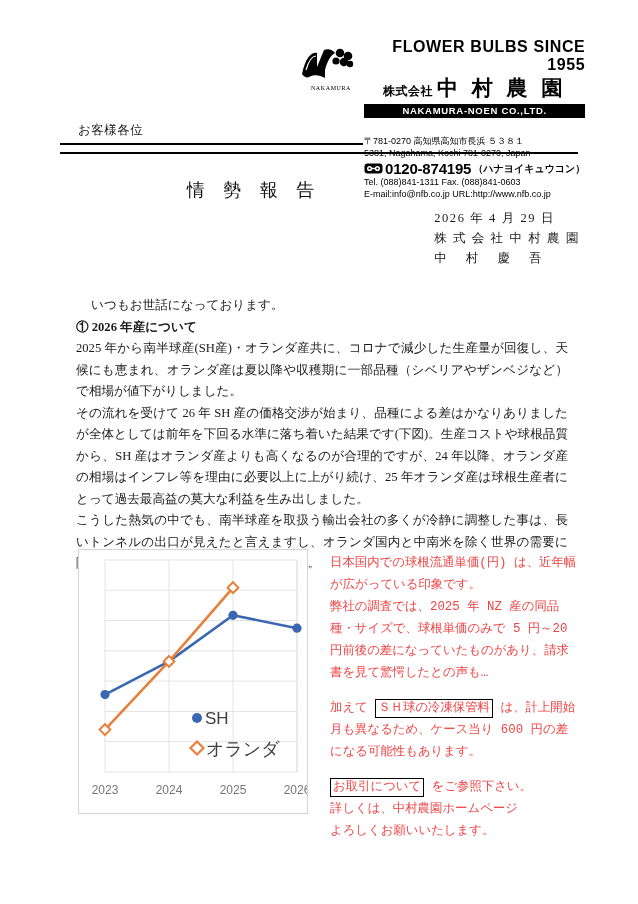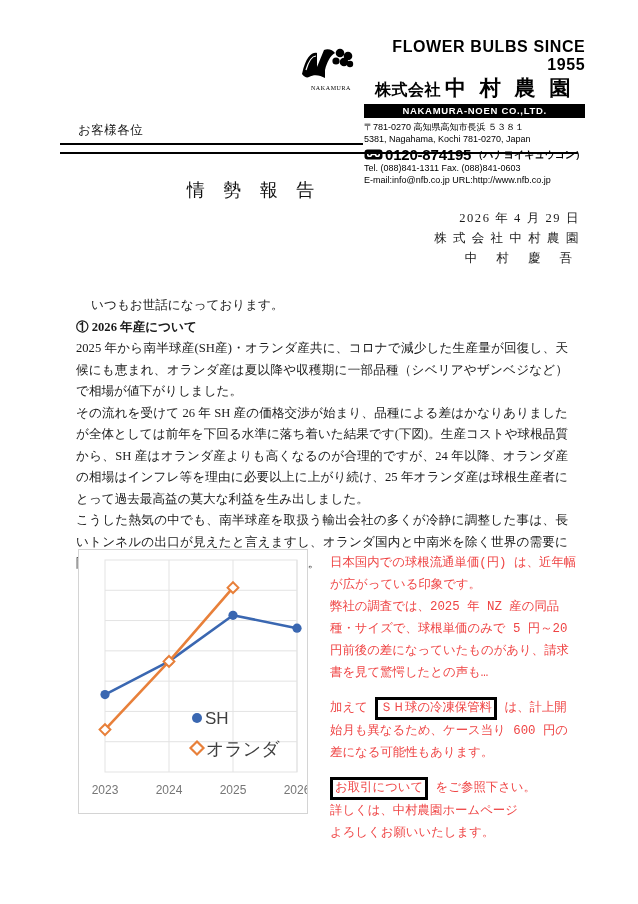--- a/index.html
+++ b/index.html
@@ -62,41 +62,41 @@
     margin-bottom: 0;
   }
   .lh-company {
     text-align: center;
     color: #000;
     white-space: nowrap;
     margin-bottom: 2px;
   }
   .lh-company .kk {
     font-family: Liberation Mono, monospace;
-    font-size: 16px;
+    font-size: 12px;
     font-weight: bold;
     letter-spacing: 0.5px;
   }
   .lh-company .nm {
     font-family: "Liberation Sans", sans-serif;
     font-size: 21px;
     font-weight: bold;
     letter-spacing: 4px;
     margin-left: 4px;
   }
   .lh-enbar {
     background: #000;
     color: #fff;
     font-family: "Liberation Sans", sans-serif;
     font-size: 9.5px;
     font-weight: bold;
     letter-spacing: 0.7px;
     text-align: center;
     padding: 1px 0 2px 0;
-    margin-bottom: 4px;
+    margin-bottom: 18px;
   }
   .lh-addr {
     font-family: "Liberation Sans", sans-serif;
     font-size: 9px;
     line-height: 11.5px;
     color: #000;
     white-space: nowrap;
   }
   .lh-tel-row {
     display: flex;
@@ -168,21 +168,21 @@
     font-size: 18px;
     letter-spacing: 7px;
     color: #111;
   }
 
   
   .signblock {
     position: absolute;
     right: 58px;
     top: 208px;
-    text-align: right;
+    text-align: left;
     font-size: 12.5px;
     line-height: 20px;
     color: #1a1a1a;
   }
   .signblock .ln {
     white-space: nowrap;
     letter-spacing: 1.6px;
   }
   .signblock .name {
     letter-spacing: 8px;
@@ -227,21 +227,21 @@
     width: 248px;
     font-size: 12.4px;
     line-height: 22px;
     color: #ef4444;
     font-family: Liberation Mono, monospace;
   }
   .side-text p { margin: 0; }
   .side-text .gap { height: 13px; }
   .boxed {
     display: inline-block;
-    border: 3px solid #000000;
+    border: 1px solid #000000;
     padding: 0 2px;
     line-height: 17px;
   }
 </style>
 </head>
 <body>
 
 <div class="page">
 
   <div class="letterhead">

